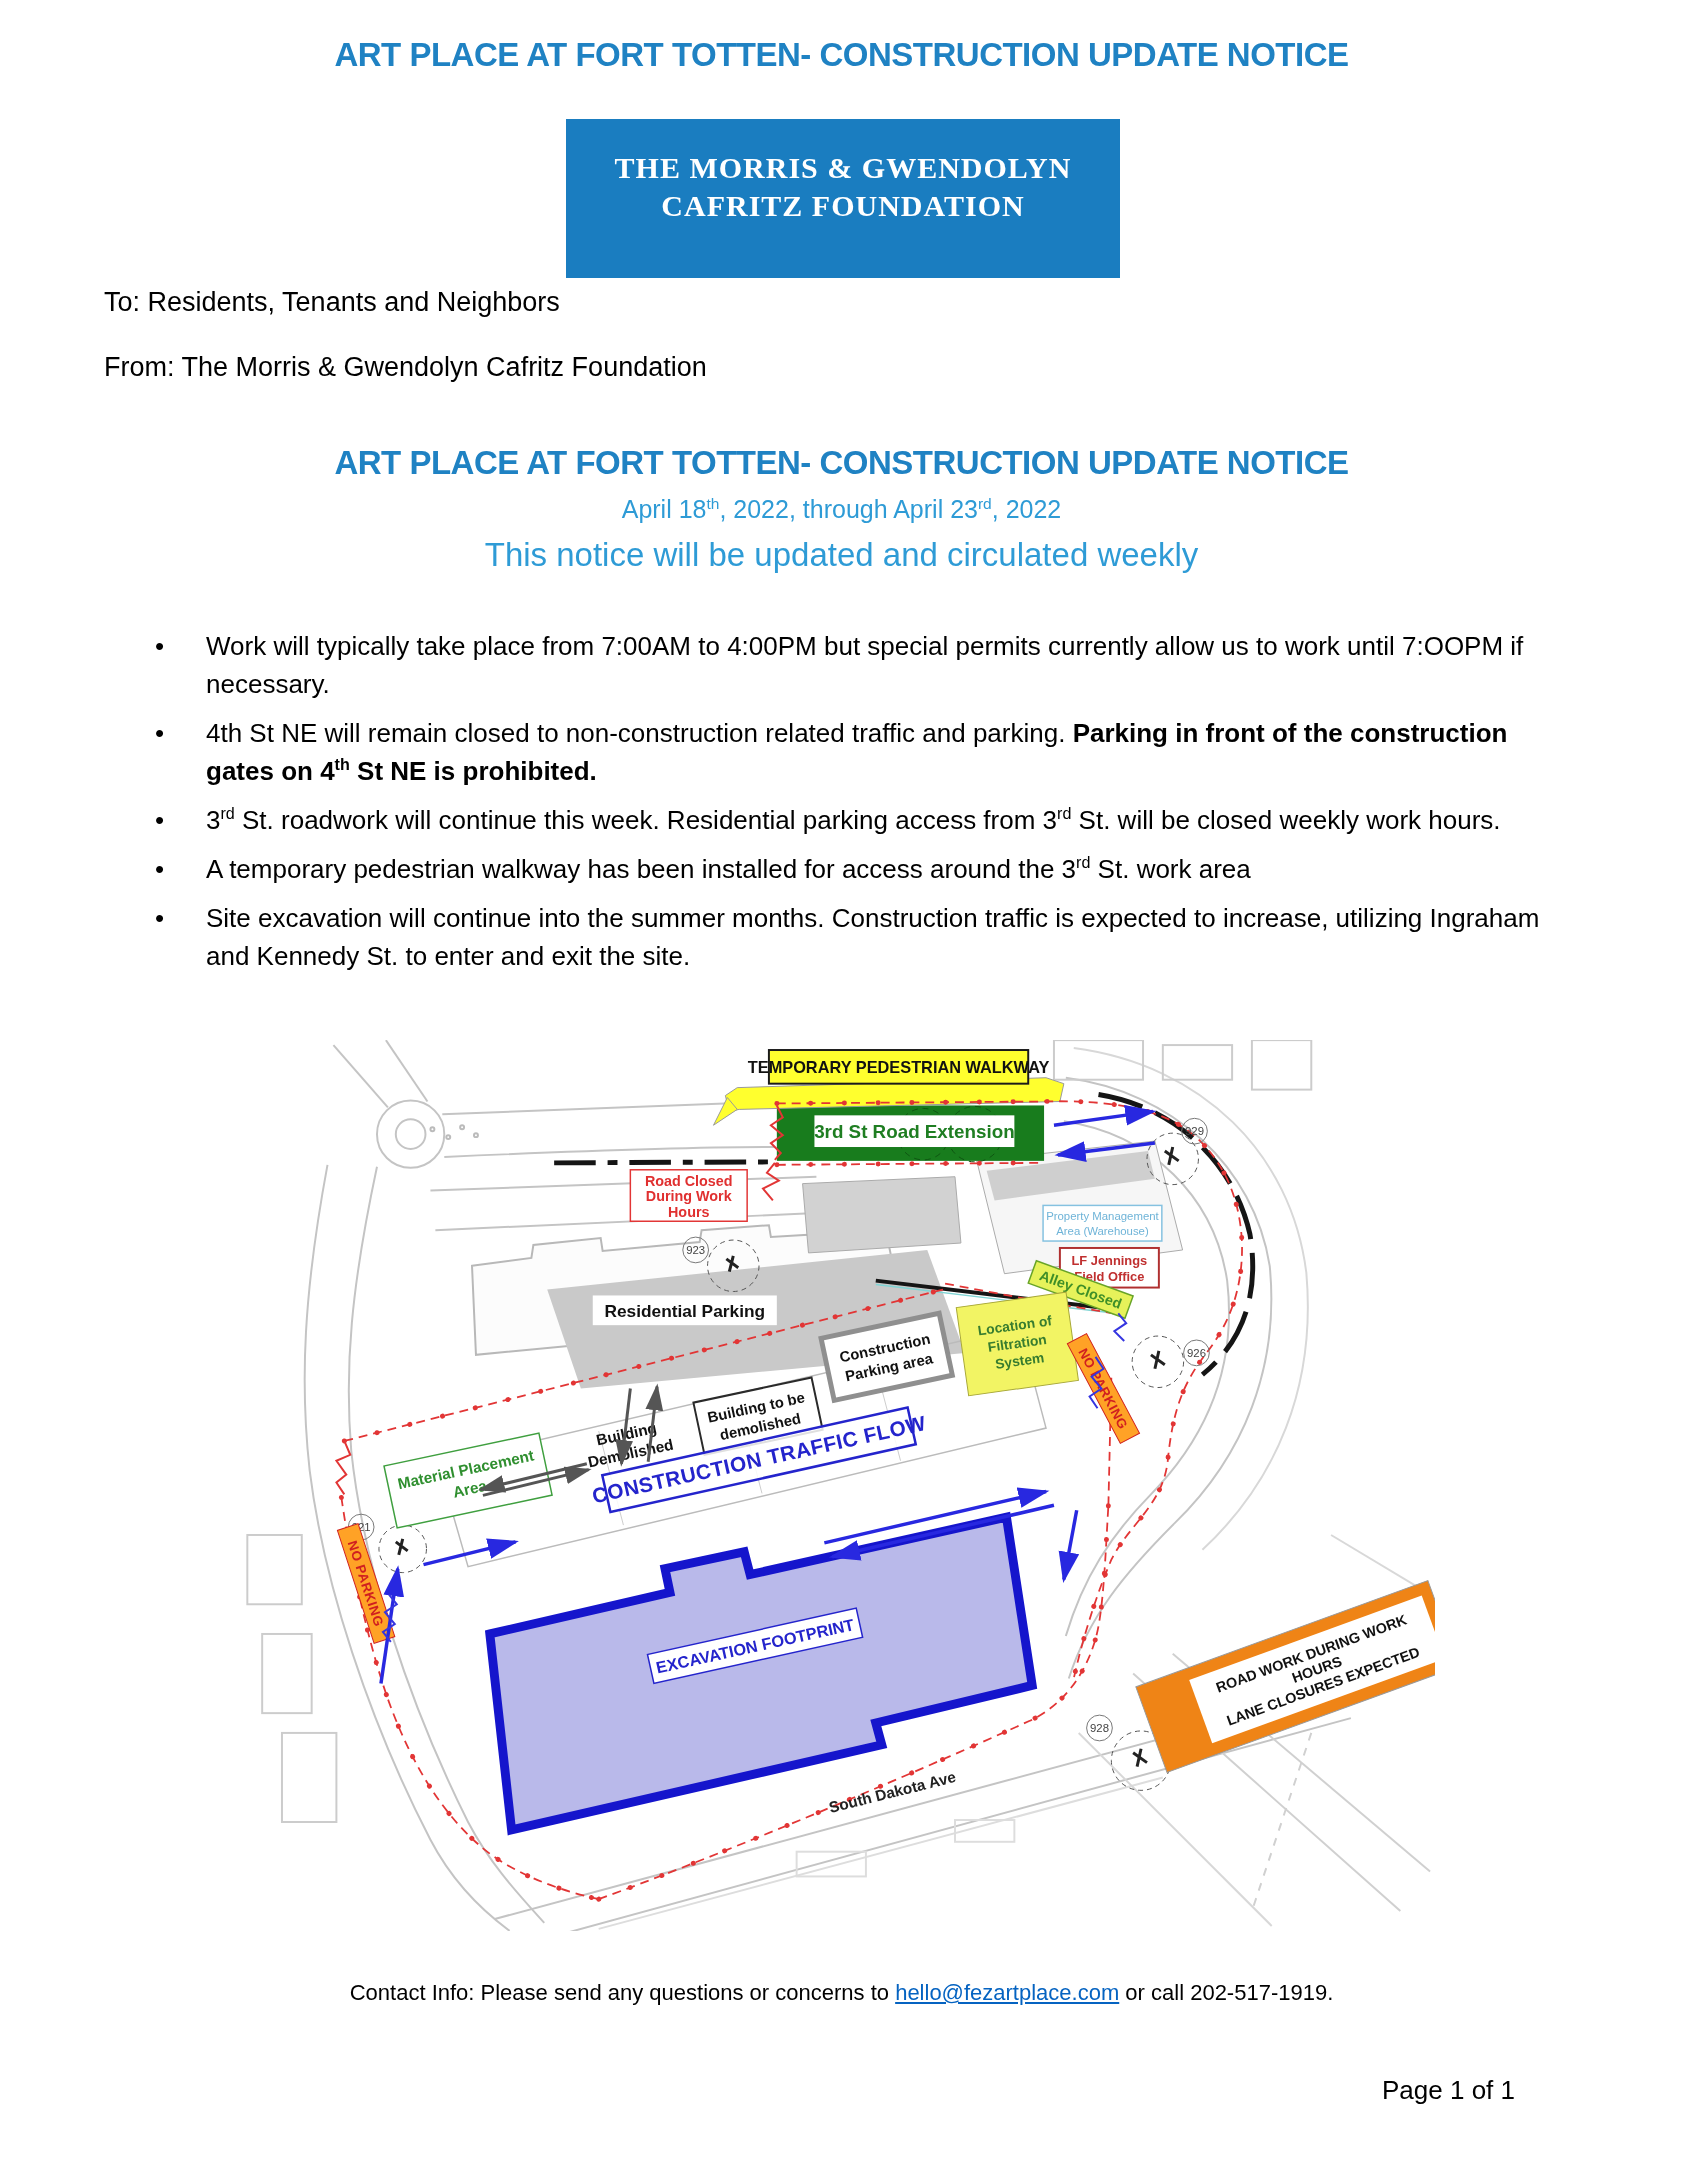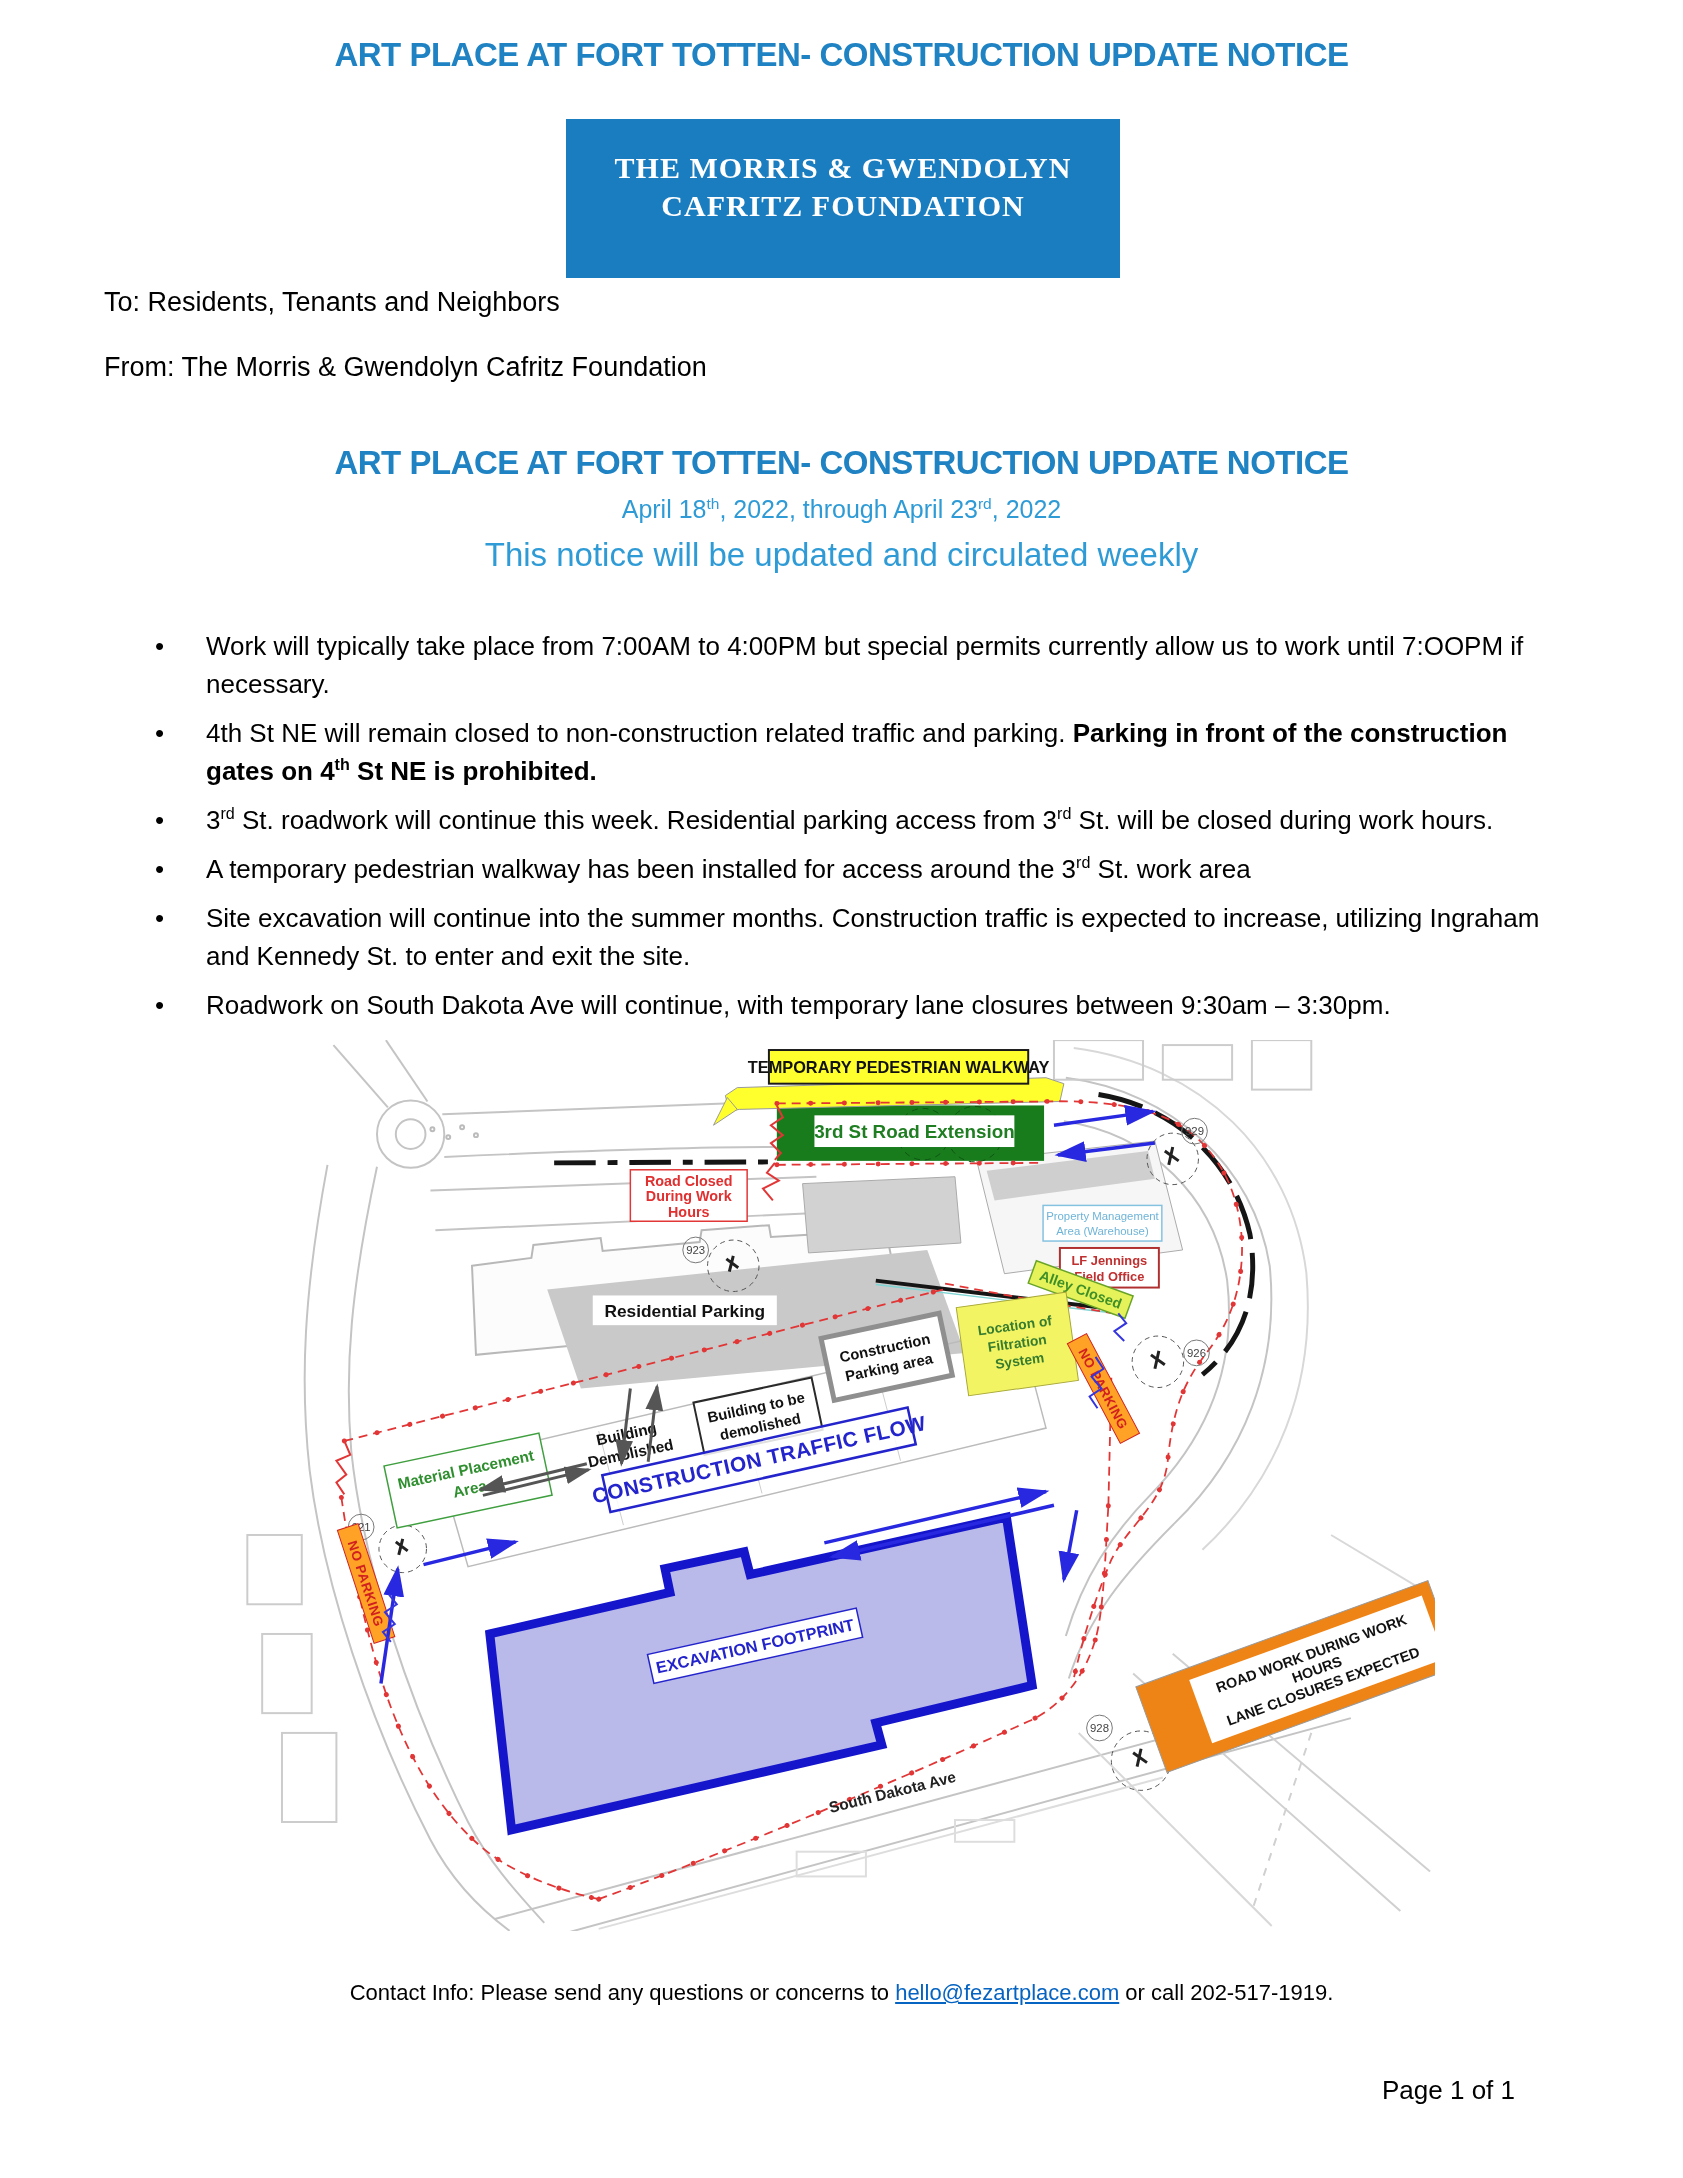--- a/index.html
+++ b/index.html
@@ -47,24 +47,23 @@
 
   <div class="abs centered notice-title">ART PLACE AT FORT TOTTEN- CONSTRUCTION UPDATE NOTICE</div>
 
   <div class="abs centered date-line"><span>April 18</span><sup>th</sup><span>, 2022, through April 23</span><sup>rd</sup><span>, 2022</span></div>
 
   <div class="abs centered subtitle">This notice will be updated and circulated weekly</div>
 
   <ul class="bullets">
       <li><span>Work will typically take place from 7:00AM to 4:00PM but special permits currently allow us to work until 7:OOPM if necessary.</span></li>
       <li><span>4th St NE will remain closed to non-construction related traffic and parking. </span><span style="font-weight: bold;">Parking in front of the construction gates on 4</span><sup style="font-weight: bold;">th</sup><span style="font-weight: bold;"> St NE is prohibited.</span></li>
-      <li><span>3</span><sup>rd</sup><span> St. roadwork will continue this week. Residential parking access from 3</span><sup>rd</sup><span> St. will be closed during work hours.</span></li>
+      <li><span>3</span><sup>rd</sup><span> St. roadwork will continue this week. Residential parking access from 3</span><sup>rd</sup><span> St. will be closed weekly work hours.</span></li>
       <li><span>A temporary pedestrian walkway has been installed for access around the 3</span><sup>rd</sup><span> St. work area</span></li>
       <li><span>Site excavation will continue into the summer months. Construction traffic is expected to increase, utilizing Ingraham and Kennedy St. to enter and exit the site.</span></li>
-      <li><span>Roadwork on South Dakota Ave will continue, with temporary lane closures between 9:30am – 3:30pm.</span></li>
     </ul>
 
   <div class="abs map-figure">
   <svg viewBox="0 0 1265 900" width="1252" height="891">
     <defs>
       <marker id="ab" markerWidth="12" markerHeight="10" refX="8" refY="3" orient="auto">
             <path d="M0,0 L9,3 L0,6 Z" fill="#2828e0"></path>
           </marker>
       <marker id="ag" markerWidth="12" markerHeight="10" refX="8" refY="3" orient="auto">
             <path d="M0,0 L9,3 L0,6 Z" fill="#555"></path>

